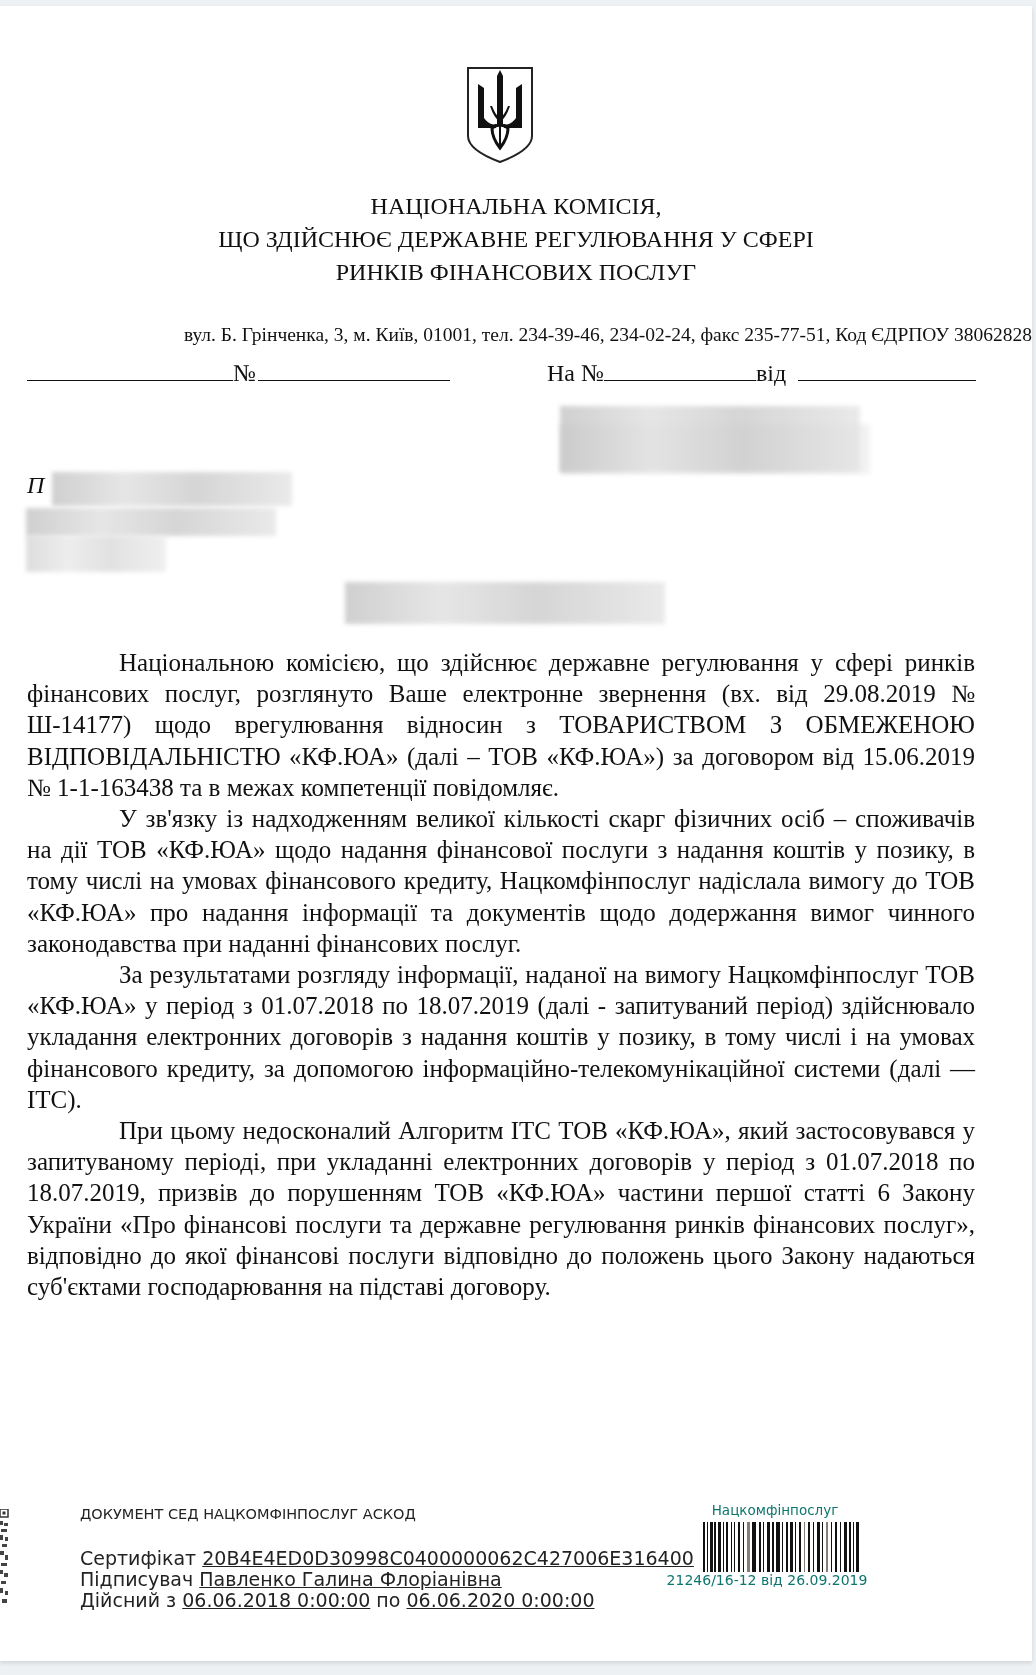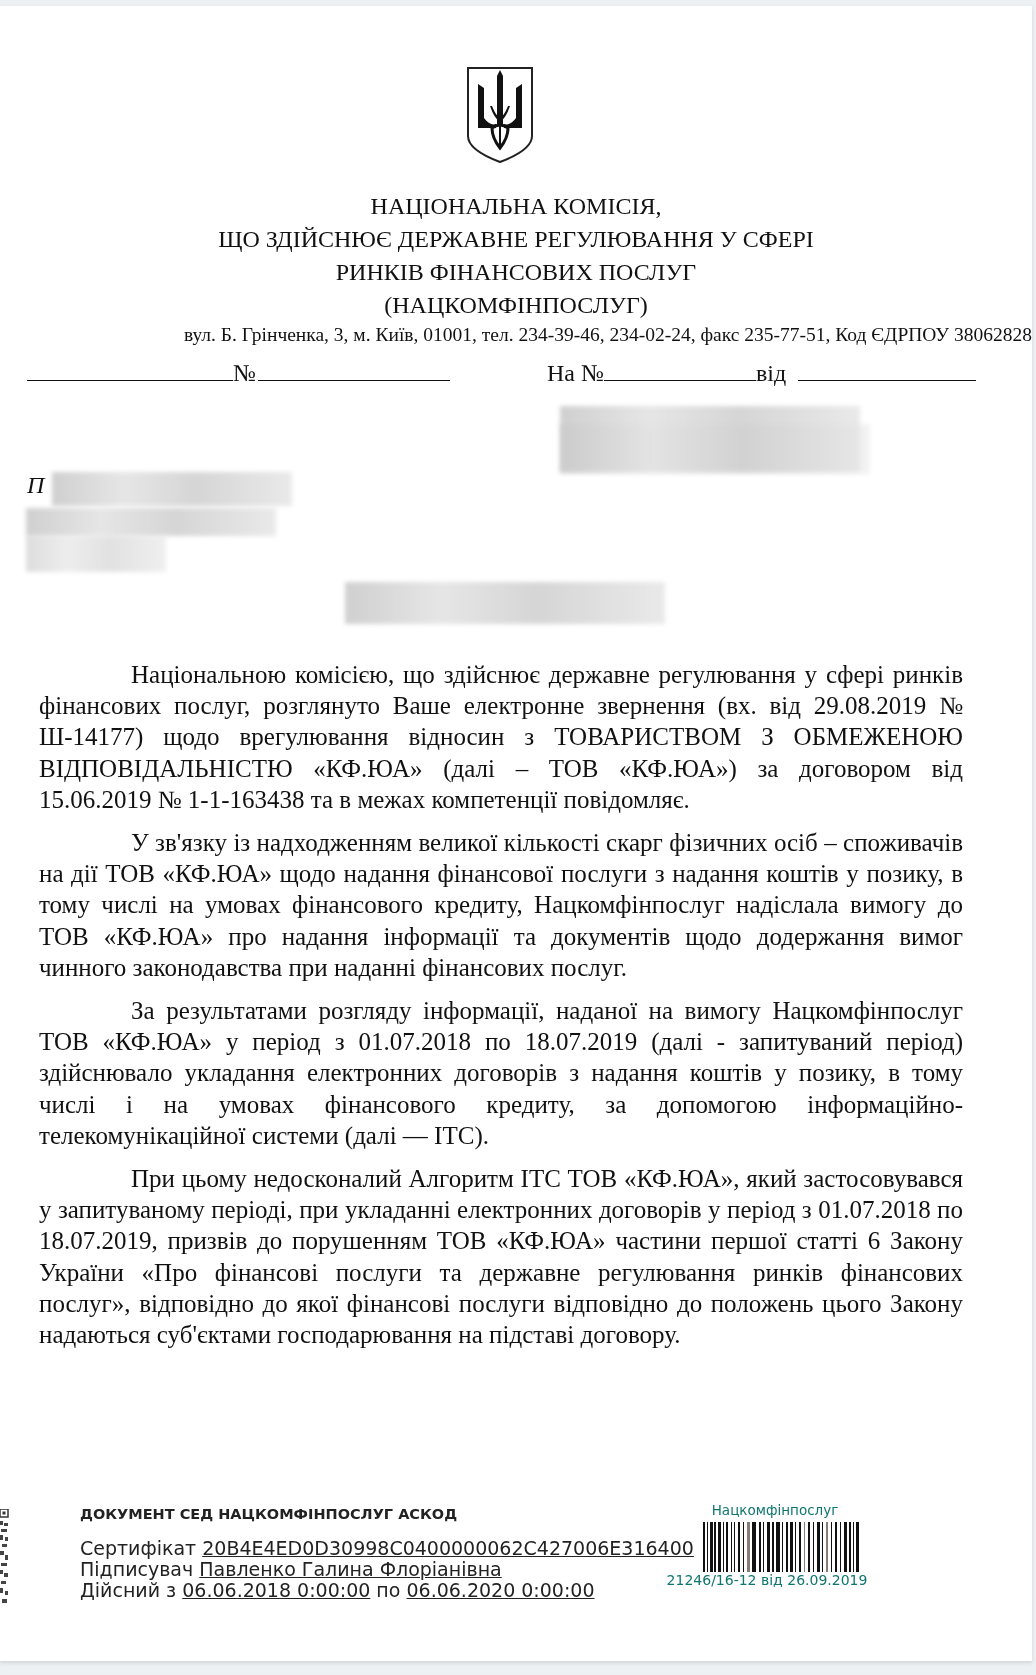--- a/index.html
+++ b/index.html
@@ -13,23 +13,23 @@
   }
   .emblem { position:absolute; left:466px; top:60px; width:68px; height:98px; }
   .heading { position:absolute; left:0; width:1032px; text-align:center; font-size:24px; line-height:33px; top:184px; }
   .heading div { white-space:nowrap; }
   .address { position:absolute; left:0; width:1032px; text-align:right; top:318px; font-size:19.5px; white-space:nowrap; }
   .refline { position:absolute; top:352px; font-size:24px; white-space:nowrap; }
   .uline { display:inline-block; border-bottom:1.5px solid #111; height:22px; vertical-align:baseline; }
   .blur { position:absolute; background:linear-gradient(90deg,#c8c8c8,#e2e2e2 30%,#cfcfcf 60%,#e6e6e6); filter:blur(2px); opacity:0.85; }
   .recipient-prefix { position:absolute; left:27px; top:466px; font-size:24px; font-style:italic; }
   .body-text { position:absolute; left:27px; top:641px; width:948px; font-size:25px; line-height:31.2px; text-align:justify; }
-  .body-text p { margin:12px; text-indent:92px; text-align:justify; }
+  .body-text p { margin:0; text-indent:92px; text-align:justify; }
   .footer-left { position:absolute; left:80px; top:1500px; font-family:"DejaVu Sans", sans-serif; color:#222; }
-  .footer-left .title { font-size:14.5px; margin-bottom:16px;font-weight:bold; }
+  .footer-left .title { font-size:14.5px; margin-bottom:26px; }
   .footer-left .row { font-size:19px; line-height:21px; white-space:nowrap; }
   .footer-left .u { text-decoration:underline; }
   .qr { position:absolute; left:0; top:1503px; width:10px; height:100px; }
   .barcode-block { position:absolute; left:680px; top:1496px; width:210px; text-align:center; font-family:"DejaVu Sans", sans-serif; color:#0f766e; }
   .barcode-block .org { font-size:13.5px; margin-left:-20px; }
   .barcode { display:flex; height:50px; margin:4px 0 0 23px; width:156px; }
   .barcode-block .reg { font-size:14px; margin-left:-36px; white-space:nowrap; }
 </style>
 </head>
 <body>
@@ -43,21 +43,20 @@
     <path d="M56 18 L50 22 L50 52 Q44 60 38 58 L38 62 L56 62 Z" fill="#111"></path>
     <path d="M24 40 Q28 52 34 56 Q40 52 44 40 L42 40 Q38 50 34 52 Q30 50 26 40 Z" fill="#111"></path>
     <path d="M26 62 Q34 56 42 62 Q42 72 34 82 Q26 72 26 62 Z" fill="none" stroke="#111" stroke-width="3"></path>
     <path d="M34 60 L34 82" stroke="#111" stroke-width="2"></path>
   </svg>
 
   <div class="heading">
     <div>НАЦІОНАЛЬНА КОМІСІЯ,</div>
     <div>ЩО ЗДІЙСНЮЄ ДЕРЖАВНЕ РЕГУЛЮВАННЯ У СФЕРІ</div>
     <div>РИНКІВ ФІНАНСОВИХ ПОСЛУГ</div>
-    <div>(НАЦКОМФІНПОСЛУГ)</div>
   </div>
 
   <div class="address">вул. Б. Грінченка, 3, м. Київ, 01001, тел. 234-39-46, 234-02-24, факс 235-77-51, Код ЄДРПОУ 38062828</div>
 
   <div class="refline" style="left:27px;">
     <span class="uline" style="width:206px;"></span><span>№</span><span class="uline" style="width:192px; margin-left:2px;"></span>
   </div>
   <div class="refline" style="left:508px;margin-left:39px;">
     <span>На №</span><span class="uline" style="width:152px;"></span><span>від</span>
     <span class="uline" style="width:178px; margin-left:6px;"></span>

